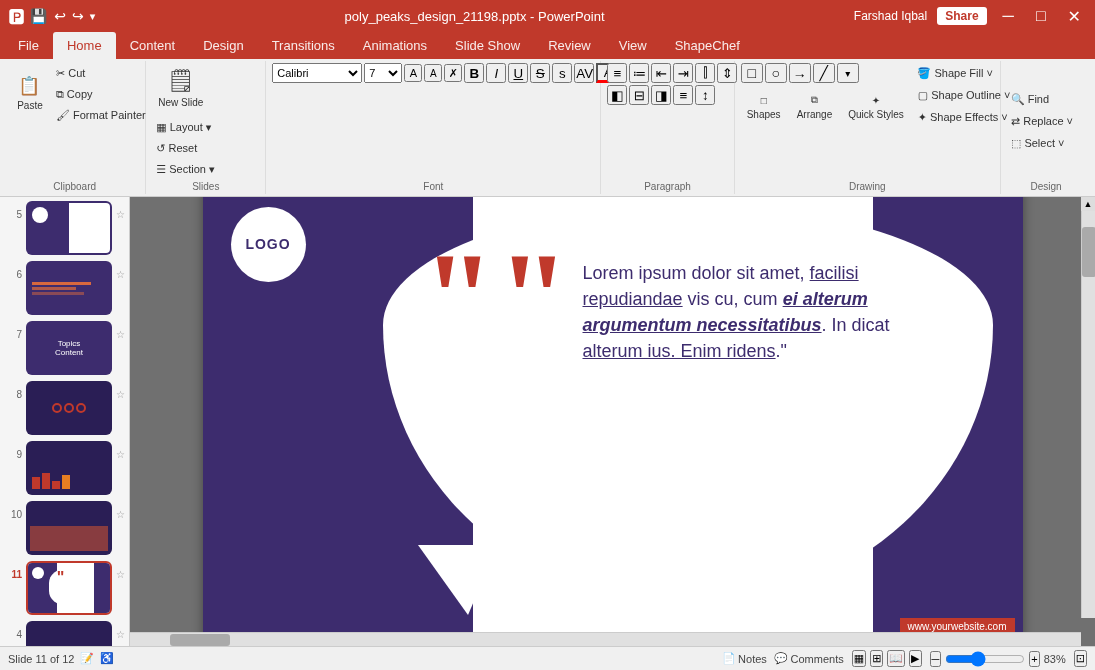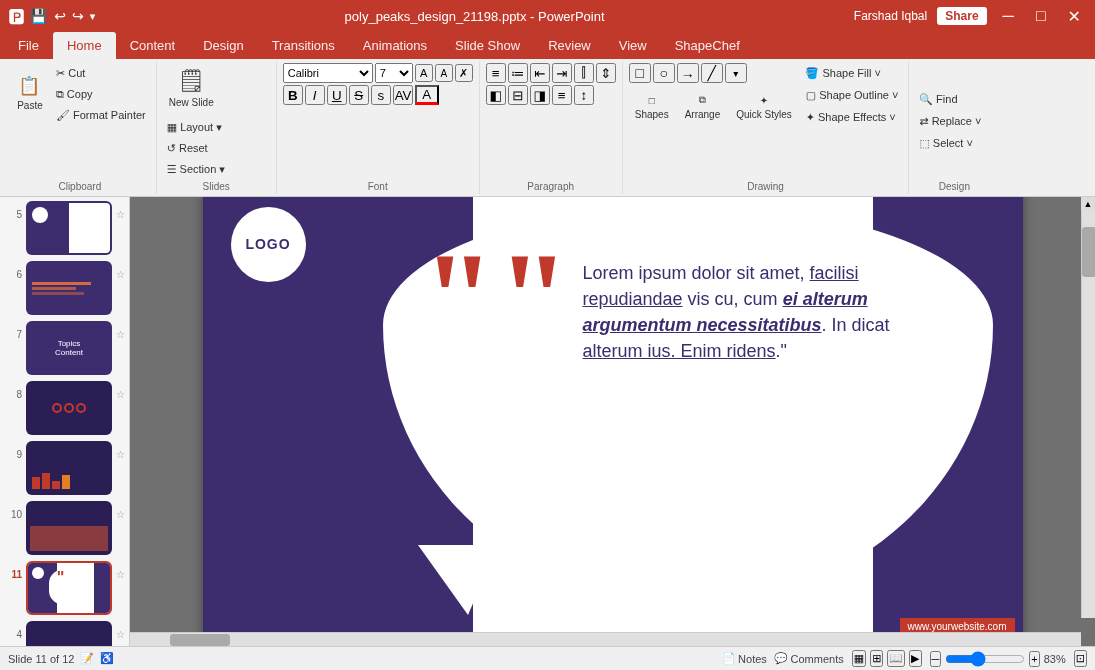--- a/index.html
+++ b/index.html
@@ -269,21 +269,21 @@
           <div class="ribbon-btn">
             <span>☰</span>
             <span>Section</span> ▾
           </div>
         </div>
       </div>
       <div class="ribbon-group-label">Slides</div>
     </div>
 
     <div class="ribbon-group" style="min-width:160px;">
-      <div class="ribbon-group-content" style="flex-direction:column; gap:2px;">
+      <div class="ribbon-group-content" style="flex-direction:row; gap:2px;">
         <div style="display:flex; align-items:center; gap:2px;">
           <select style="font-size:11px; width:90px; height:20px;">
             <option>Calibri</option>
           </select>
           <select style="font-size:11px; width:38px; height:20px;">
             <option>7</option>
           </select>
           <button style="font-size:11px; width:18px; height:18px; cursor:pointer;">A</button>
           <button style="font-size:10px; width:18px; height:18px; cursor:pointer;">A</button>
           <button style="font-size:11px; width:18px; height:18px; cursor:pointer;">✗</button>

